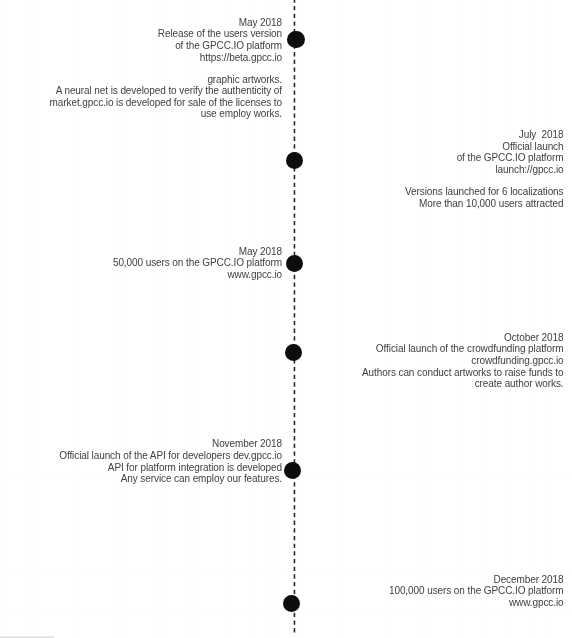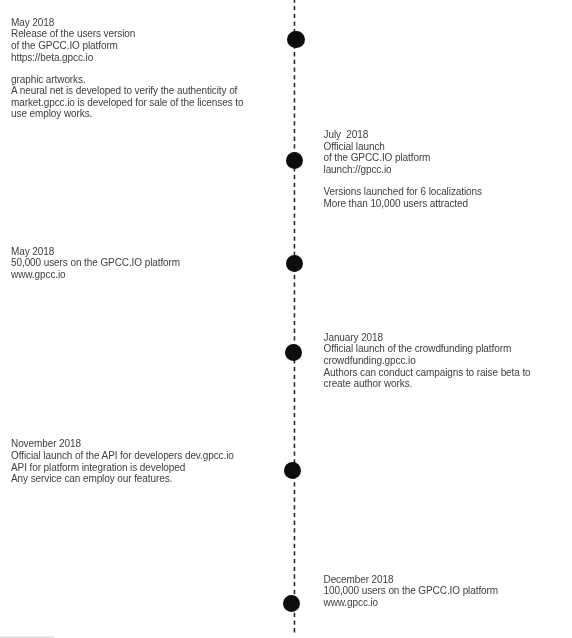--- a/index.html
+++ b/index.html
@@ -10,22 +10,22 @@
   .grid{position:absolute;left:0;top:0;width:572px;height:638px;pointer-events:none;}
   .gv{position:absolute;top:0;width:1px;height:638px;background:#fefefe;}
   .gh{position:absolute;left:0;width:572px;height:1px;background:#fefefe;}
 
   .axis{position:absolute;left:280px;top:0;width:30px;height:638px;}
 
   .dot{position:absolute;width:17.4px;height:17.4px;border-radius:50%;background:#0d0d0d;}
 
   .blk{position:absolute;font-size:10px;letter-spacing:-0.009em;line-height:11.63px;color:#414141;
        white-space:pre;transform:translateZ(0);}
-  .blk.r{text-align:left;right:299px;width:262px;}
-  .blk.l{text-align:left;left:323.5px;width:240px;}
+  .blk.r{text-align:right;right:290px;width:262px;}
+  .blk.l{text-align:right;left:323.5px;width:240px;}
 
   .hscroll{position:absolute;left:0;bottom:0;width:54px;height:2px;
            background:linear-gradient(to bottom,#efefef 0%,#dcdcdc 100%);}
 </style>
 </head>
 <body>
 
 <div class="canvas">
 
   <div class="grid">
@@ -69,18 +69,18 @@
   <div class="dot" style="left:286.0px;top:254.6px"></div>
   <div class="dot" style="left:284.8px;top:343.7px"></div>
   <div class="dot" style="left:283.5px;top:461.8px"></div>
   <div class="dot" style="left:282.7px;top:594.8px"></div>
 
   <div class="blk r" style="top:16.81px"><div>May 2018</div><div>Release of the users version</div><div>of the GPCC.IO platform</div><div>https://beta.gpcc.io</div></div>
   <div class="blk r" style="top:73.51px"><div>graphic artworks.</div><div>A neural net is developed to verify the authenticity of</div><div>market.gpcc.io is developed for sale of the licenses to</div><div>use employ works.</div></div>
   <div class="blk l" style="top:129.0px"><div>July  2018</div><div>Official launch</div><div>of the GPCC.IO platform</div><div>launch://gpcc.io</div></div>
   <div class="blk l" style="top:185.92px"><div>Versions launched for 6 localizations</div><div>More than 10,000 users attracted</div></div>
   <div class="blk r" style="top:245.52px"><div>May 2018</div><div>50,000 users on the GPCC.IO platform</div><div>www.gpcc.io</div></div>
-  <div class="blk l" style="top:331.77px"><div>January 2018</div><div>Official launch of the crowdfunding platform</div><div>crowdfunding.gpcc.io</div><div>Authors can conduct campaigns to raise beta to</div><div>create author works.</div></div>
+  <div class="blk l" style="top:331.77px"><div>October 2018</div><div>Official launch of the crowdfunding platform</div><div>crowdfunding.gpcc.io</div><div>Authors can conduct artworks to raise funds to</div><div>create author works.</div></div>
   <div class="blk r" style="top:438.32px"><div>November 2018</div><div>Official launch of the API for developers dev.gpcc.io</div><div>API for platform integration is developed</div><div>Any service can employ our features.</div></div>
   <div class="blk l" style="top:573.52px"><div>December 2018</div><div>100,000 users on the GPCC.IO platform</div><div>www.gpcc.io</div></div>
 
   <div class="hscroll"></div>
 </div>
 
 </body></html>

